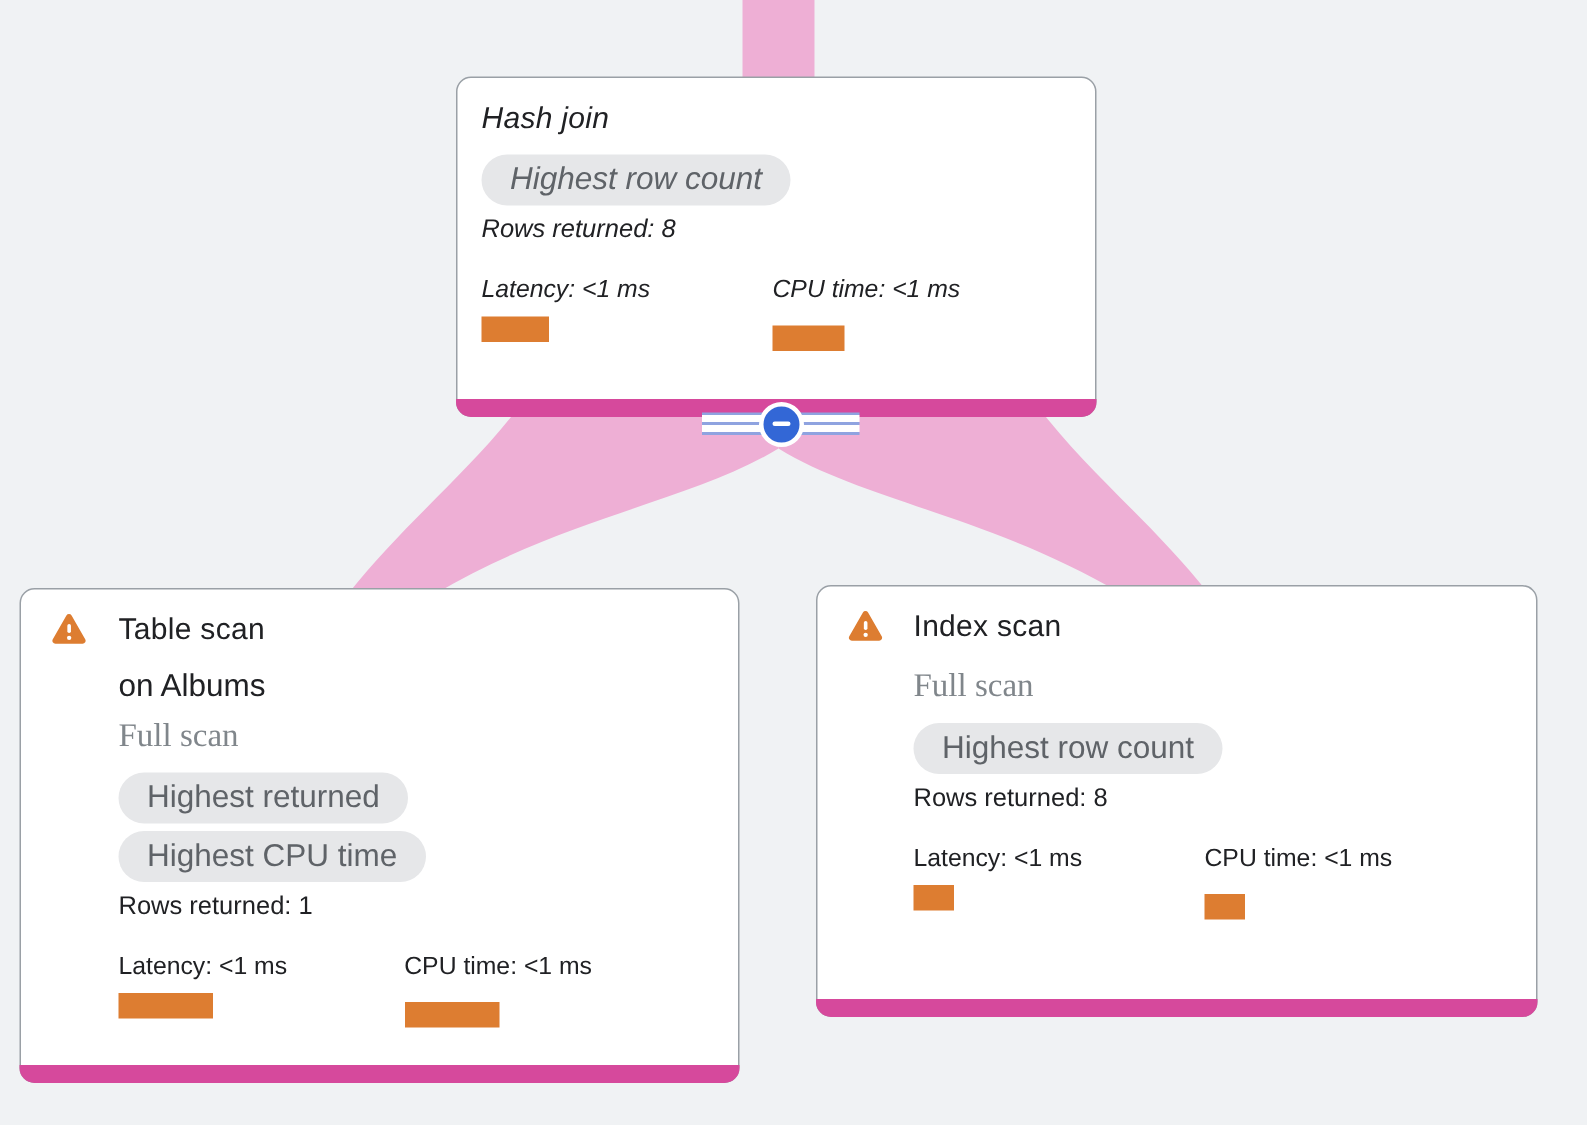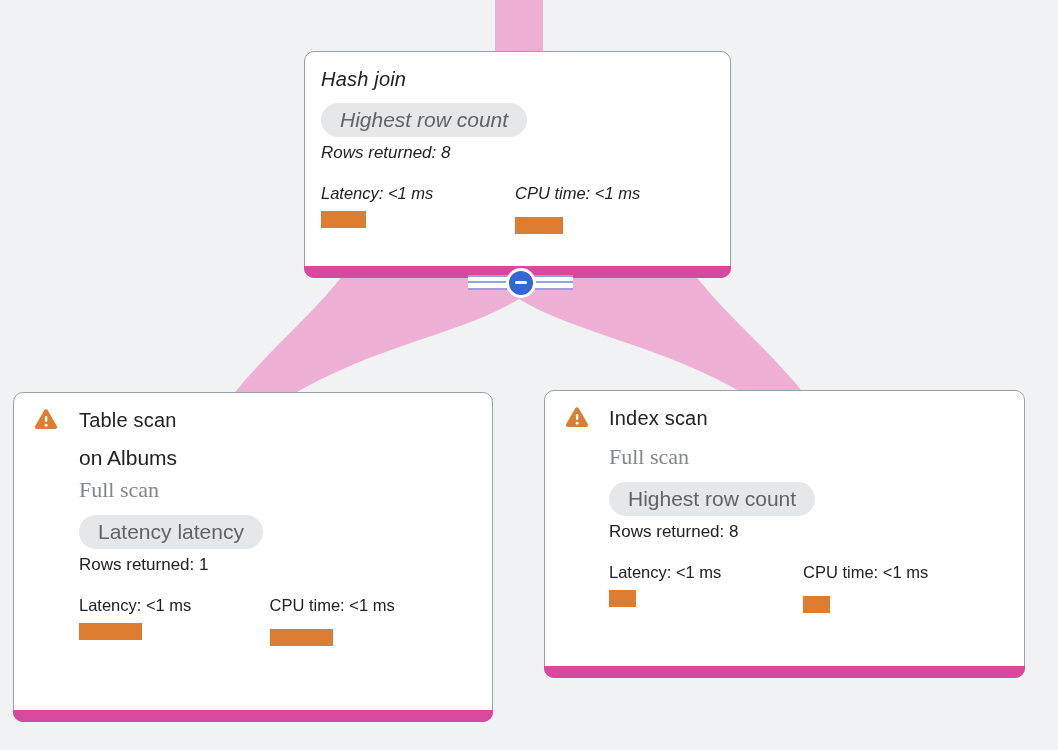--- a/index.html
+++ b/index.html
@@ -91,21 +91,22 @@
   <div class="card card-table">
     <svg class="warn" viewBox="0 0 24 22" aria-hidden="true">
       <path d="M10.28 2.3 L1.2 18.1 a2 2 0 0 0 1.73 3 h18.14 a2 2 0 0 0 1.73 -3 L13.72 2.3 a2 2 0 0 0 -3.44 0 Z" fill="var(--warning-orange)"></path>
       <rect x="10.9" y="8" width="2.4" height="6" rx="1.2" fill="#ffffff"></rect>
       <circle cx="12.1" cy="17.2" r="1.45" fill="#ffffff"></circle>
     </svg>
     <div class="title">Table scan</div>
     <div class="subtitle">on Albums</div>
     <div class="scan-type">Full scan</div>
     <div class="badges">
-      <span class="badge">Latency latency</span>
+      <span class="badge">Highest returned</span>
+      <span class="badge">Highest CPU time</span>
     </div>
     <div class="rows">Rows returned: 1</div>
     <div class="metrics">
       <div class="metric">
         <div class="metric-label">Latency: &lt;1 ms</div>
         <div class="bar" style="width: 63px;"></div>
       </div>
       <div class="metric cpu">
         <div class="metric-label">CPU time: &lt;1 ms</div>
         <div class="bar" style="width: 63px;"></div>

